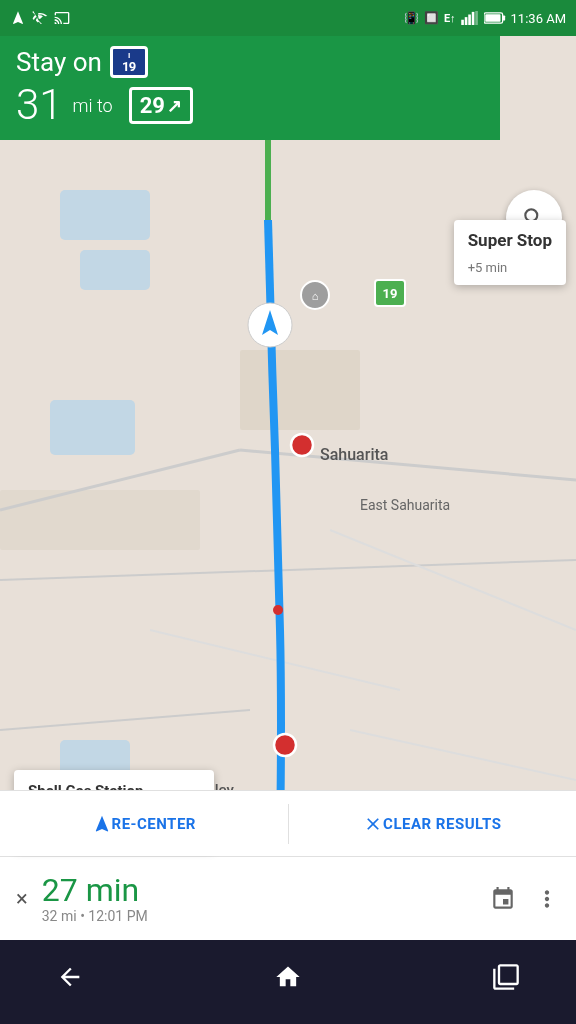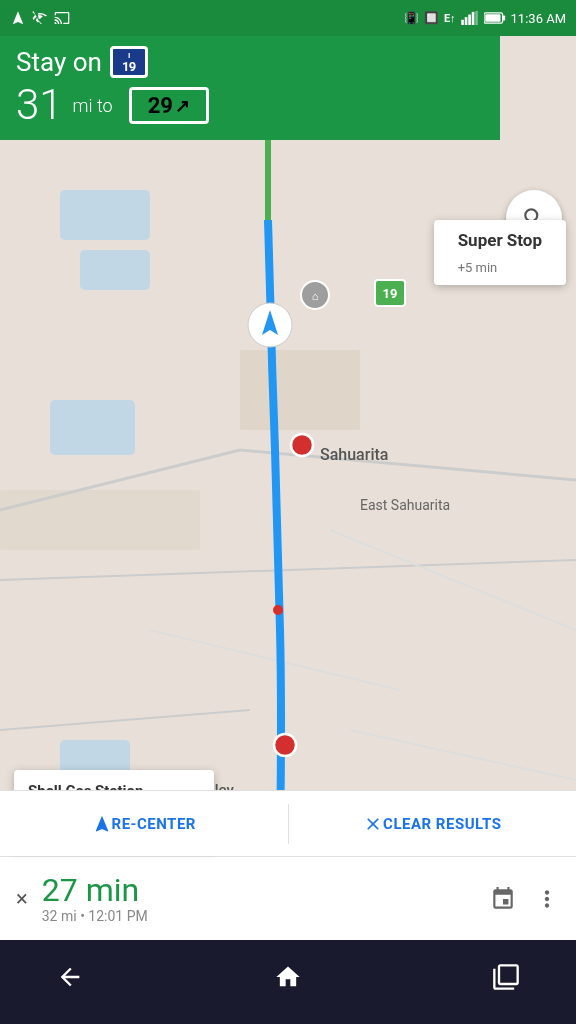--- a/index.html
+++ b/index.html
@@ -80,22 +80,22 @@
       line-height: 1;
     }
     .distance-unit {
       font-size: 18px;
       font-weight: 300;
       margin-right: 6px;
     }
     .exit-sign {
       border: 3px solid white;
       border-radius: 4px;
-      padding: 3px 16px;
-      color: #000000;
+      padding: 3px 8px;
+      color: #ffffff;
       font-size: 22px;
       font-weight: bold;
       display: flex;
       align-items: center;
       gap: 2px;
     }
     .exit-arrow {
       font-size: 18px;
     }
 
@@ -165,21 +165,21 @@
       color: #777;
     }
 
     
     #super-stop-card {
       position: absolute;
       top: 220px;
       right: 10px;
       background: white;
       border-radius: 4px;
-      padding: 10px 24px;
+      padding: 10px 14px;
       box-shadow: 0 2px 8px rgba(0,0,0,0.25);
       z-index: 300;
     }
     .stop-name {
       font-size: 17px;
       font-weight: bold;
       color: #333;
     }
     .stop-time {
       font-size: 13px;

